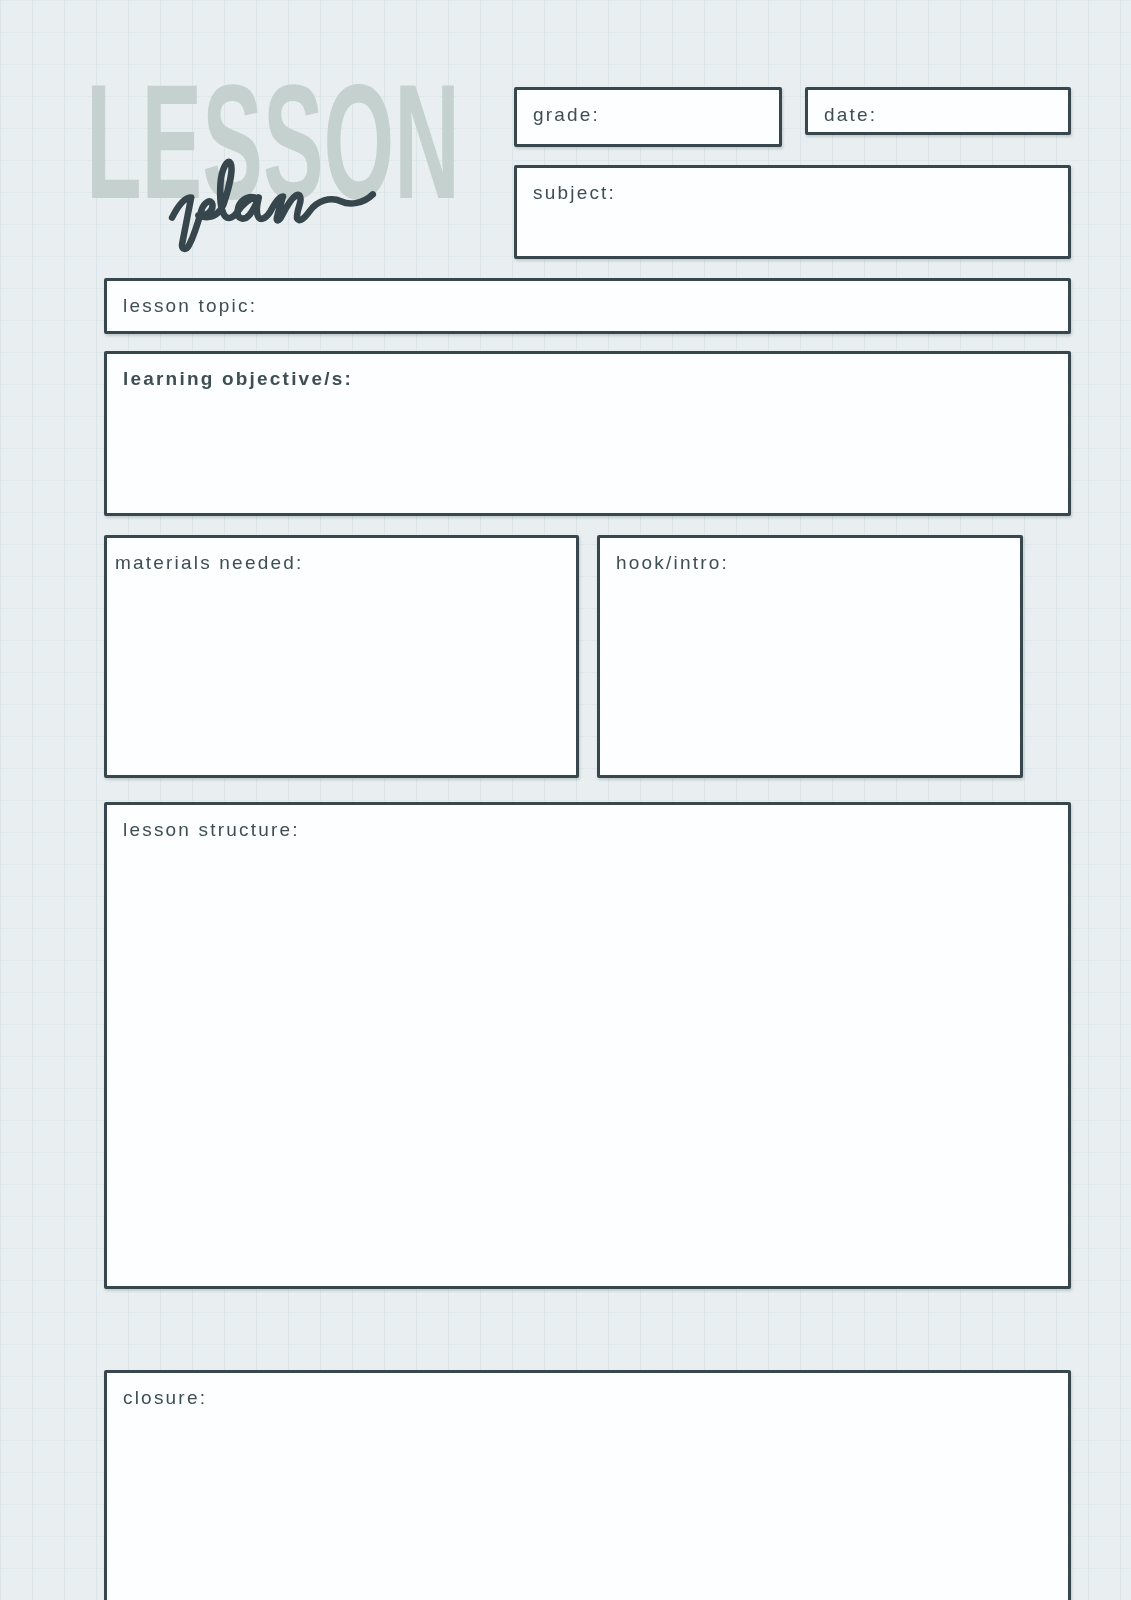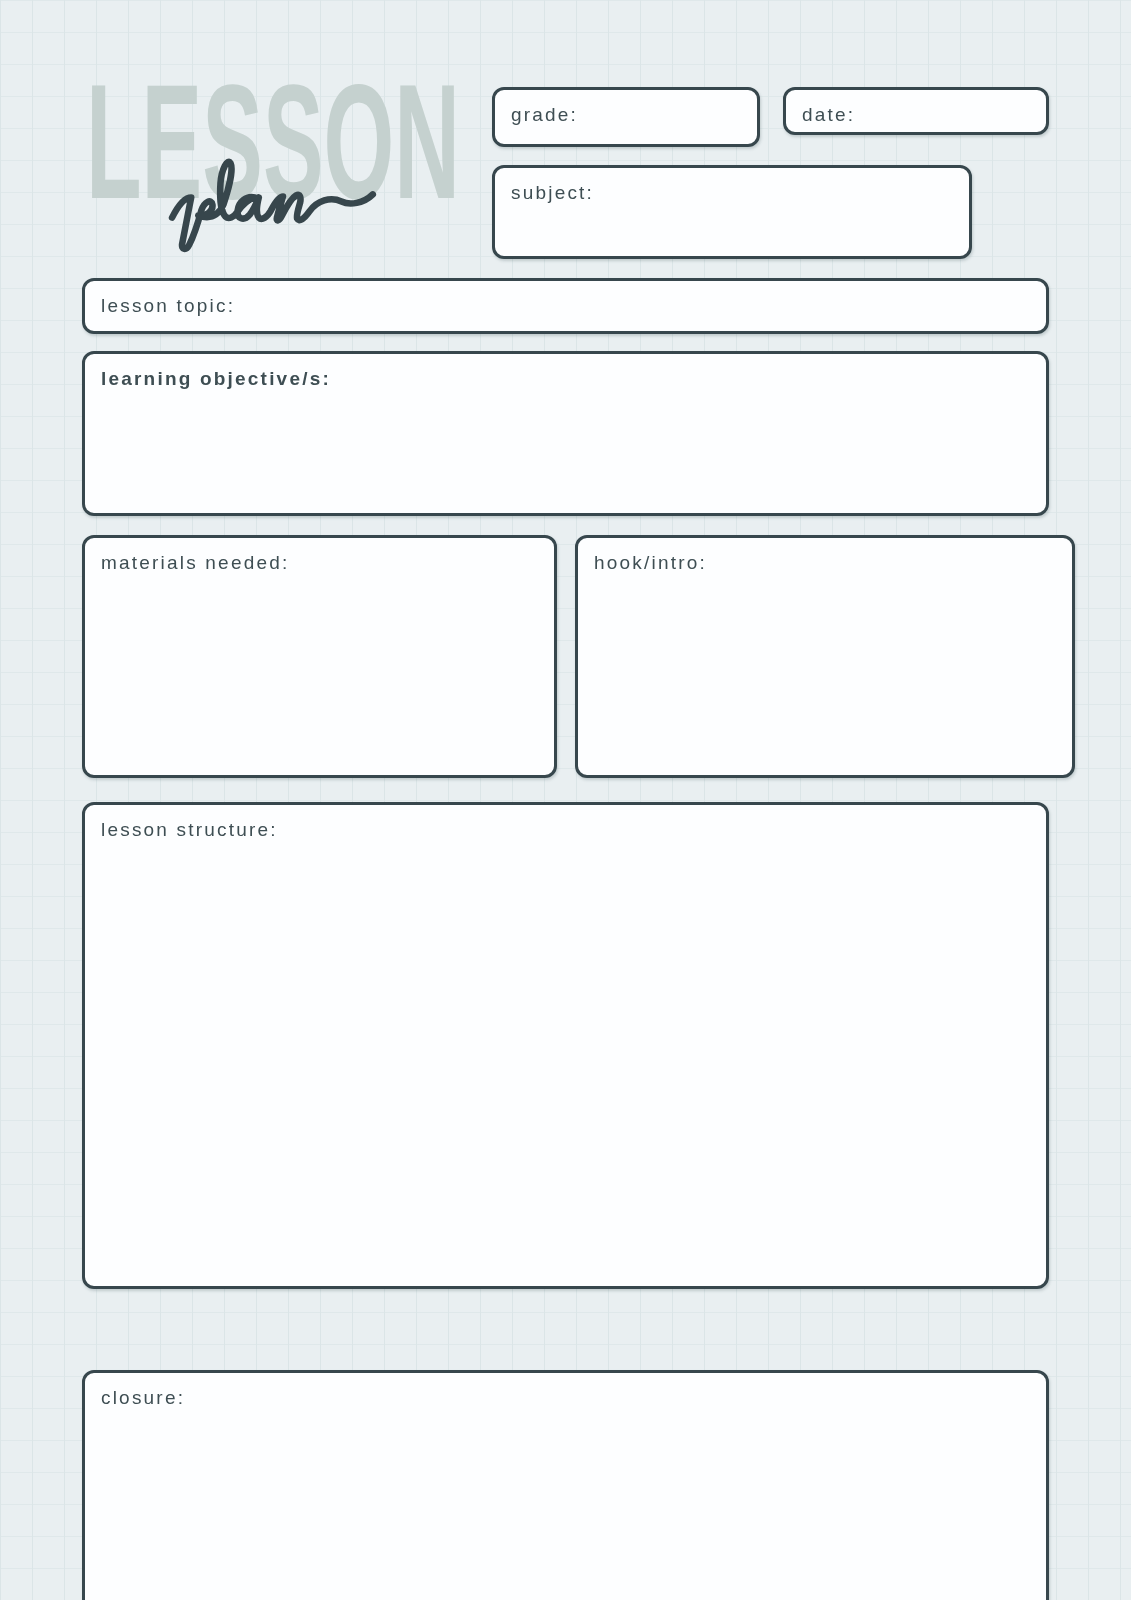--- a/index.html
+++ b/index.html
@@ -19,39 +19,40 @@
     background-size:32px 32px;
   }
   .title-block{position:absolute;left:0;top:0;width:480px;height:280px;padding-left:26px;}
   .title-main{position:absolute;left:84px;top:83px;}
   .title-script{position:absolute;left:166px;top:156px;}
   .field{
     position:absolute;
     box-sizing:border-box;
     background:#fdfeff;
     border:3px solid #37474d;
-    border-radius:12px;
+    border-radius:2px;
     box-shadow:1px 2px 3px rgba(90,110,115,0.28);
     padding:13px 16px;
+    margin-left:22px;
   }
   .field .label{
     display:inline-block;
     font-size:19px;
     letter-spacing:2.2px;
     color:#3e4e53;
     line-height:1.3;
   }
   
   .f-grade    {left:492px; top:87px;   width:268px; height:60px;}
   .f-date     {left:783px; top:87px;   width:266px; height:48px;}
-  .f-subject  {left:492px; top:165px;  width:480px; height:94px;}
+  .f-subject  {left:492px; top:165px;  width:557px; height:94px;}
   .f-topic    {left:82px;  top:278px;  width:967px; height:56px;}
   .f-objectives{left:82px; top:351px;  width:967px; height:165px;font-weight:bold;}
-  .f-materials{left:82px;  top:535px;  width:475px; height:243px;}
-  .f-hook     {left:575px; top:535px;  width:500px; height:243px;}
+  .f-materials{left:82px;  top:535px;  width:475px; height:243px;padding-left:8px;}
+  .f-hook     {left:575px; top:535px;  width:426px; height:243px;}
   .f-structure{left:82px;  top:802px;  width:967px; height:487px;}
   .f-closure  {left:82px;  top:1370px; width:967px; height:261px;}
 </style>
 </head>
 <body>
 
 <div class="page">
 
   <header class="title-block">
     <svg class="title-main" width="378" height="120" viewBox="0 0 378 120">

